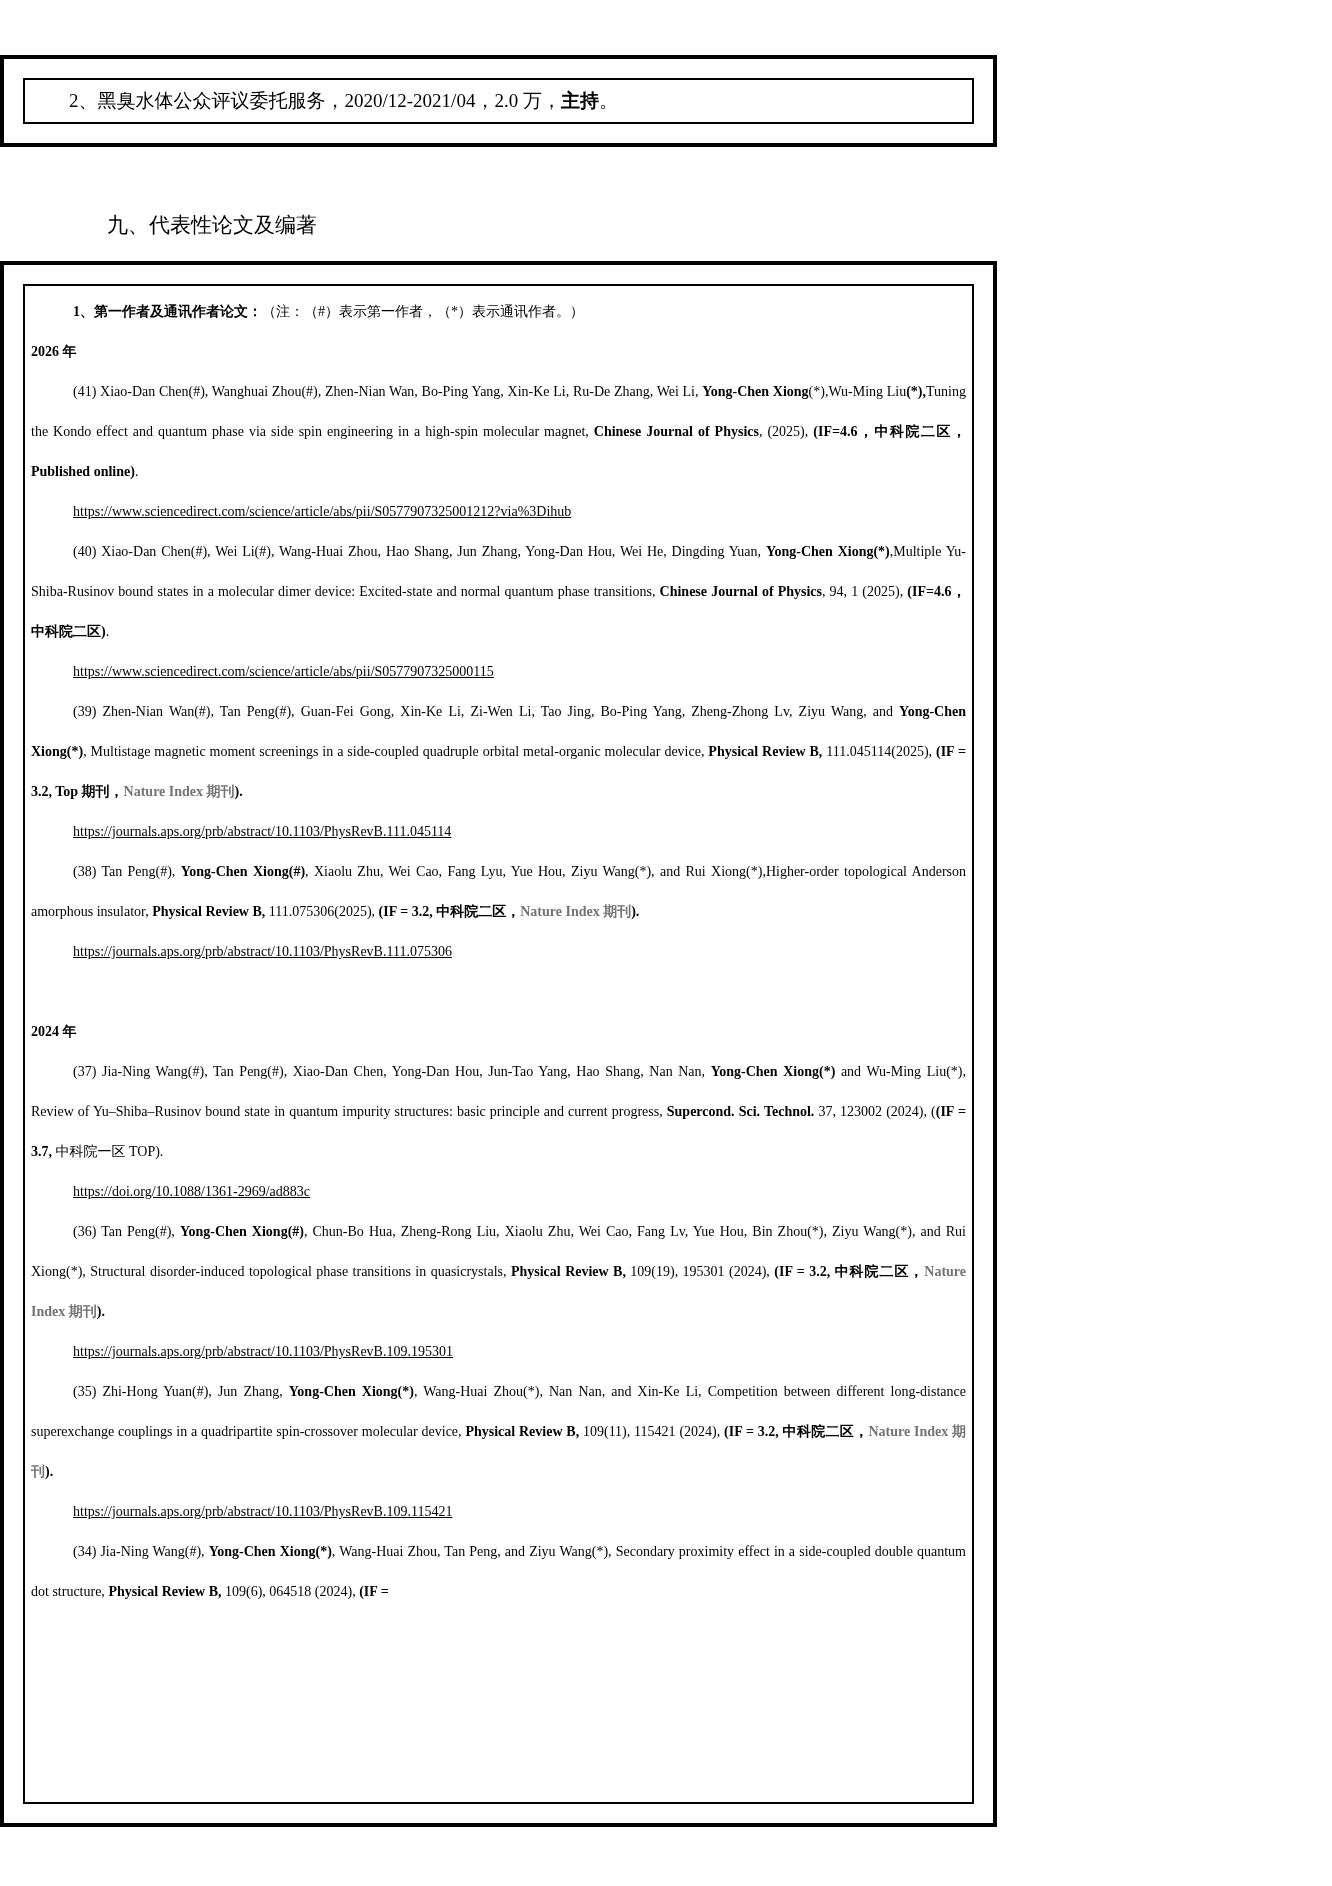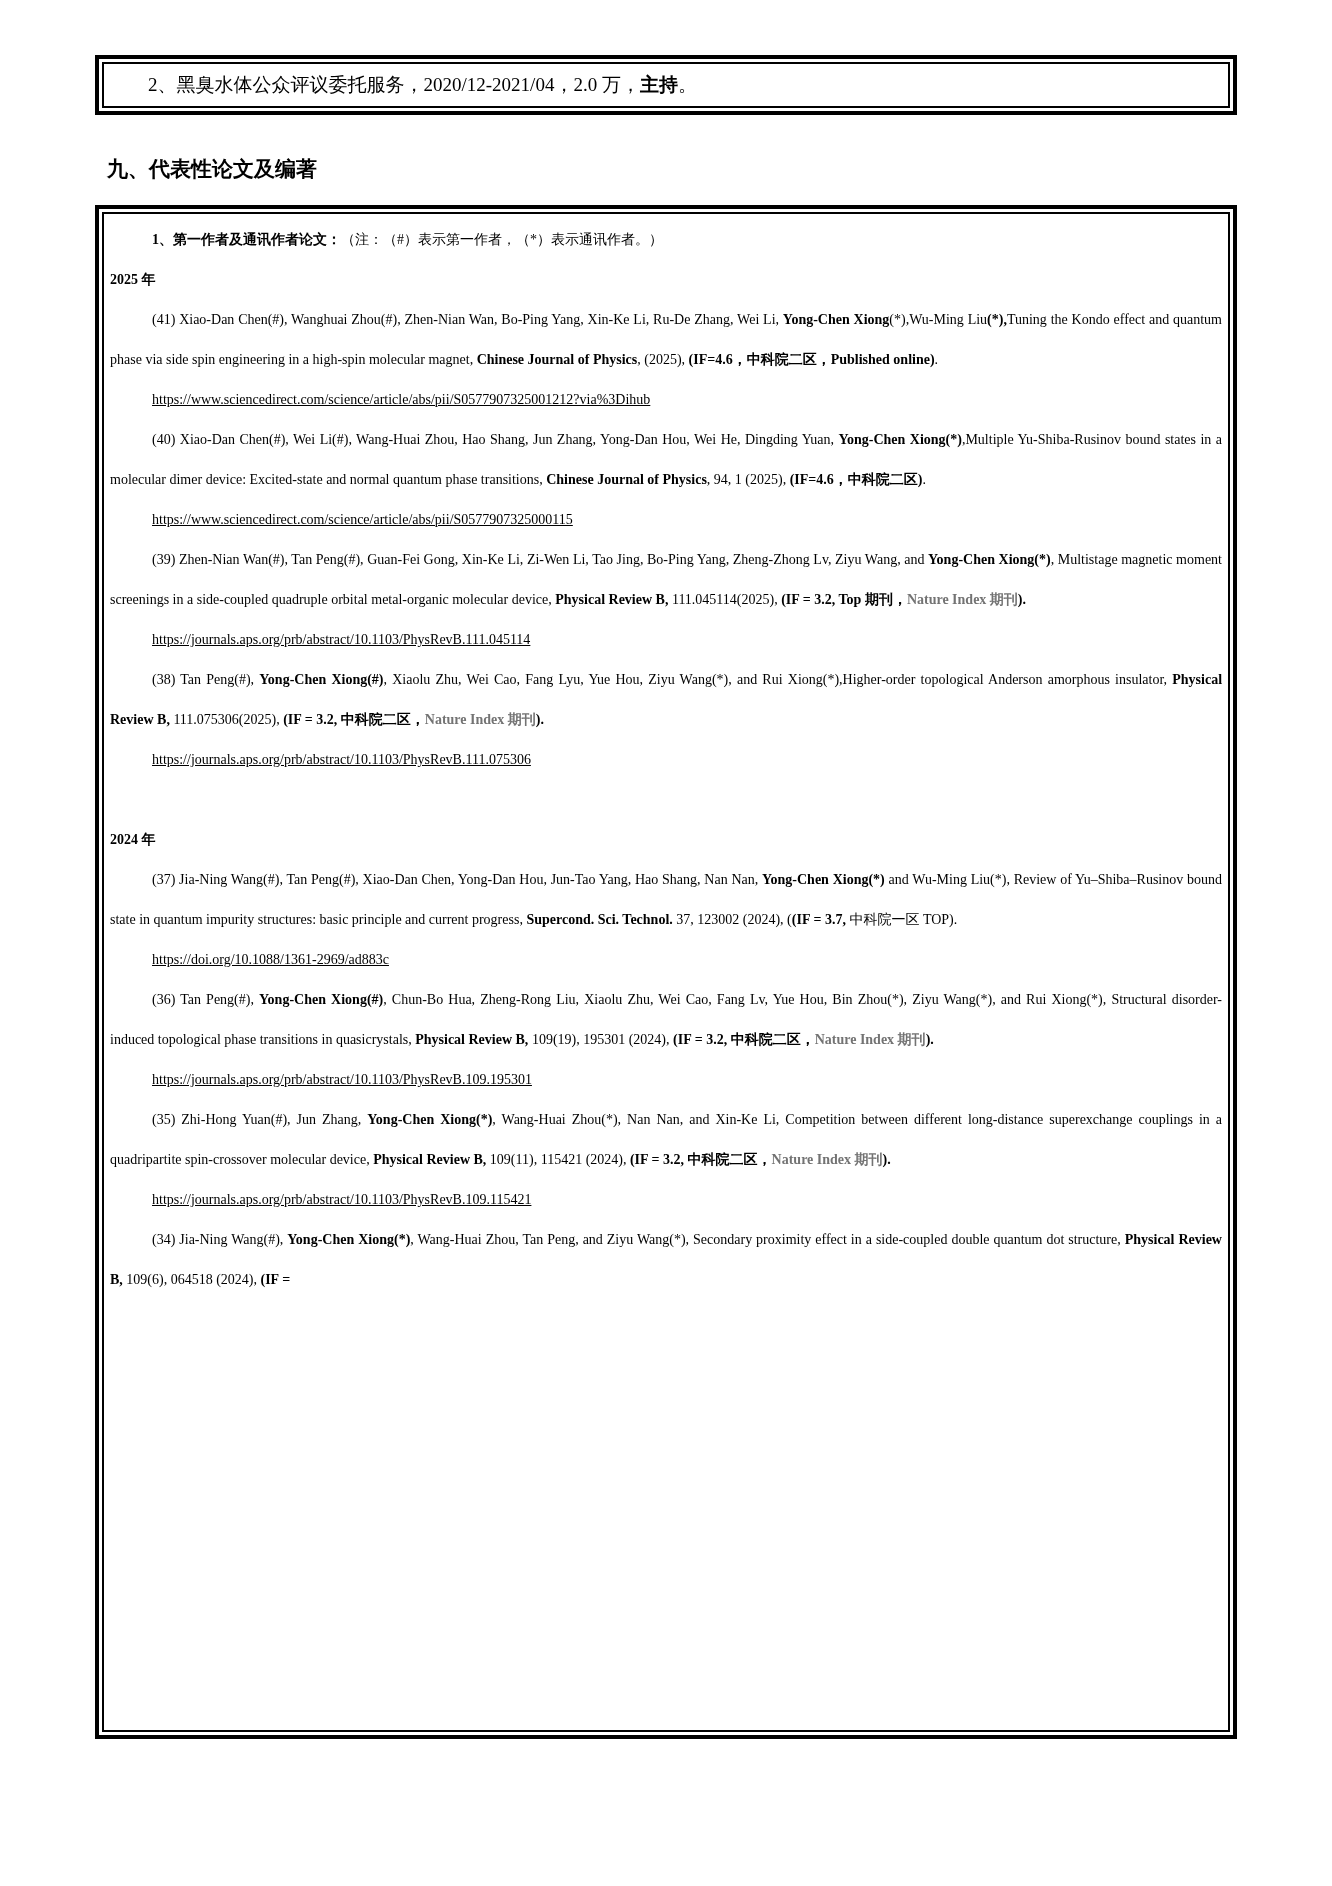--- a/index.html
+++ b/index.html
@@ -11,41 +11,40 @@
   }
   .page {
     position: relative;
     width: 1332px;
     height: 1886px;
     background: #ffffff;
     overflow: hidden;
   }
   
   .dbox {
-    margin-left: 95px;
-    width: 1142px;
+    width: 997px;
     box-sizing: border-box;
     border: 4px solid #000000;
-    padding: 3px;
+    padding: 19px;
     background: #ffffff;
   }
   .dbox-inner {
     border: 2px solid #000000;
     box-sizing: border-box;
   }
   .top-box { margin-top: 55px; }
   .top-box .dbox-inner {
     padding: 5px 10px 5px 44px;
     font-size: 19px;
     line-height: 32px;
   }
   .section-title {
-    margin: 40px 0 22px 107px;
+    margin: 64px 0 22px 107px;
     font-size: 21px;
-    font-weight: bold;
+    font-weight: normal;
   }
   .pub-box { margin-top: 0; }
   .pub-box .dbox-inner {
     padding: 6px 6px 0 6px;
     height: 1520px;
     overflow: hidden;
   }
   .entry, .link-line, .year-line {
     margin: 0;
     font-size: 14px;
@@ -74,21 +73,21 @@
     <div class="dbox-inner">
       <p class="note-line" style="margin:0"><span>2、黑臭水体公众评议委托服务，2020/12-2021/04，2.0 万，</span><span class="bd">主持</span><span>。</span></p>
     </div>
   </div>
 
   <h2 class="section-title">九、代表性论文及编著</h2>
 
   <div class="dbox pub-box">
     <div class="dbox-inner" id="pub-container">
         <p class="entry"><span class="bd">1、第一作者及通讯作者论文：</span><span>（注：（#）表示第一作者，（*）表示通讯作者。）</span></p>
-        <p class="year-line">2025 年</p>
+        <p class="year-line">2026 年</p>
         <p class="entry"><span>(41) Xiao-Dan Chen(#), Wanghuai Zhou(#), Zhen-Nian Wan, Bo-Ping Yang, Xin-Ke Li, Ru-De Zhang, Wei Li, </span><span class="bd">Yong-Chen Xiong</span><span>(*),Wu-Ming Liu</span><span class="bd">(*),</span><span>Tuning the Kondo effect and quantum phase via side spin engineering in a high-spin molecular magnet, </span><span class="bd">Chinese Journal of Physics</span><span>, (2025), </span><span class="bd">(IF=4.6，中科院二区，Published online)</span><span>.</span></p>
         <p class="link-line"><a href="#">https://www.sciencedirect.com/science/article/abs/pii/S0577907325001212?via%3Dihub</a></p>
         <p class="entry"><span>(40) Xiao-Dan Chen(#), Wei Li(#), Wang-Huai Zhou, Hao Shang, Jun Zhang, Yong-Dan Hou, Wei He, Dingding Yuan, </span><span class="bd">Yong-Chen Xiong(*)</span><span>,Multiple Yu-Shiba-Rusinov bound states in a molecular dimer device: Excited-state and normal quantum phase transitions, </span><span class="bd">Chinese Journal of Physics</span><span>, 94, 1 (2025), </span><span class="bd">(IF=4.6，中科院二区)</span><span>.</span></p>
         <p class="link-line"><a href="#">https://www.sciencedirect.com/science/article/abs/pii/S0577907325000115</a></p>
         <p class="entry"><span>(39) Zhen-Nian Wan(#), Tan Peng(#), Guan-Fei Gong, Xin-Ke Li, Zi-Wen Li, Tao Jing, Bo-Ping Yang, Zheng-Zhong Lv, Ziyu Wang, and </span><span class="bd">Yong-Chen Xiong(*)</span><span>, Multistage magnetic moment screenings in a side-coupled quadruple orbital metal-organic molecular device, </span><span class="bd">Physical Review B,</span><span> 111.045114(2025), </span><span class="bd">(IF = 3.2, Top 期刊，</span><span class="bd rd">Nature Index 期刊</span><span class="bd">).</span></p>
         <p class="link-line"><a href="#">https://journals.aps.org/prb/abstract/10.1103/PhysRevB.111.045114</a></p>
         <p class="entry"><span>(38) Tan Peng(#), </span><span class="bd">Yong-Chen Xiong(#)</span><span>, Xiaolu Zhu, Wei Cao, Fang Lyu, Yue Hou, Ziyu Wang(*), and Rui Xiong(*),Higher-order topological Anderson amorphous insulator, </span><span class="bd">Physical Review B,</span><span> 111.075306(2025), </span><span class="bd">(IF = 3.2, 中科院二区，</span><span class="bd rd">Nature Index 期刊</span><span class="bd">).</span></p>
         <p class="link-line"><a href="#">https://journals.aps.org/prb/abstract/10.1103/PhysRevB.111.075306</a></p>
         <div class="spacer"></div>
         <p class="year-line">2024 年</p>

